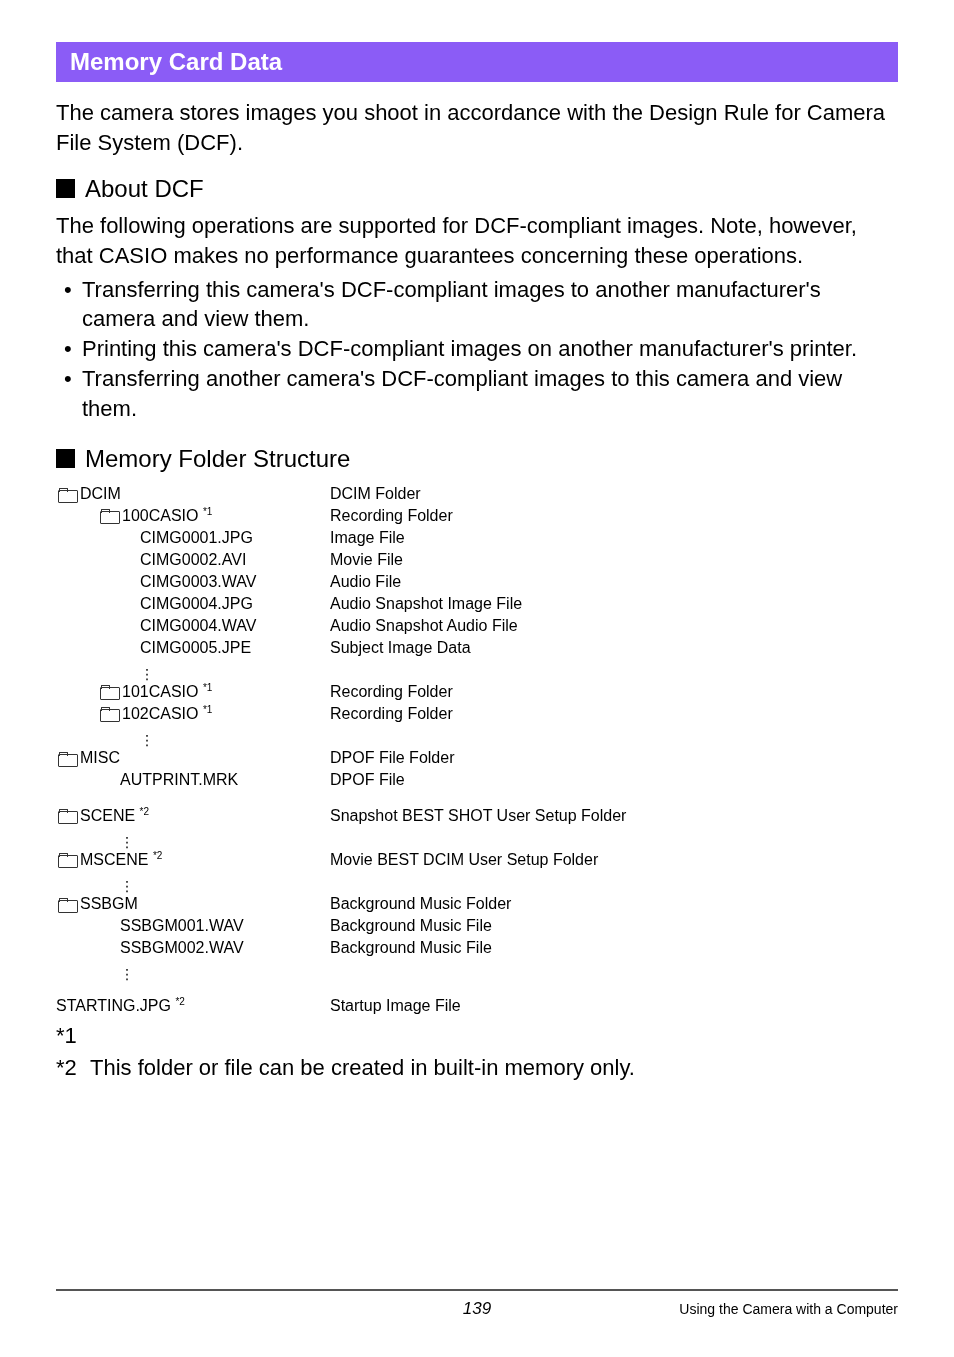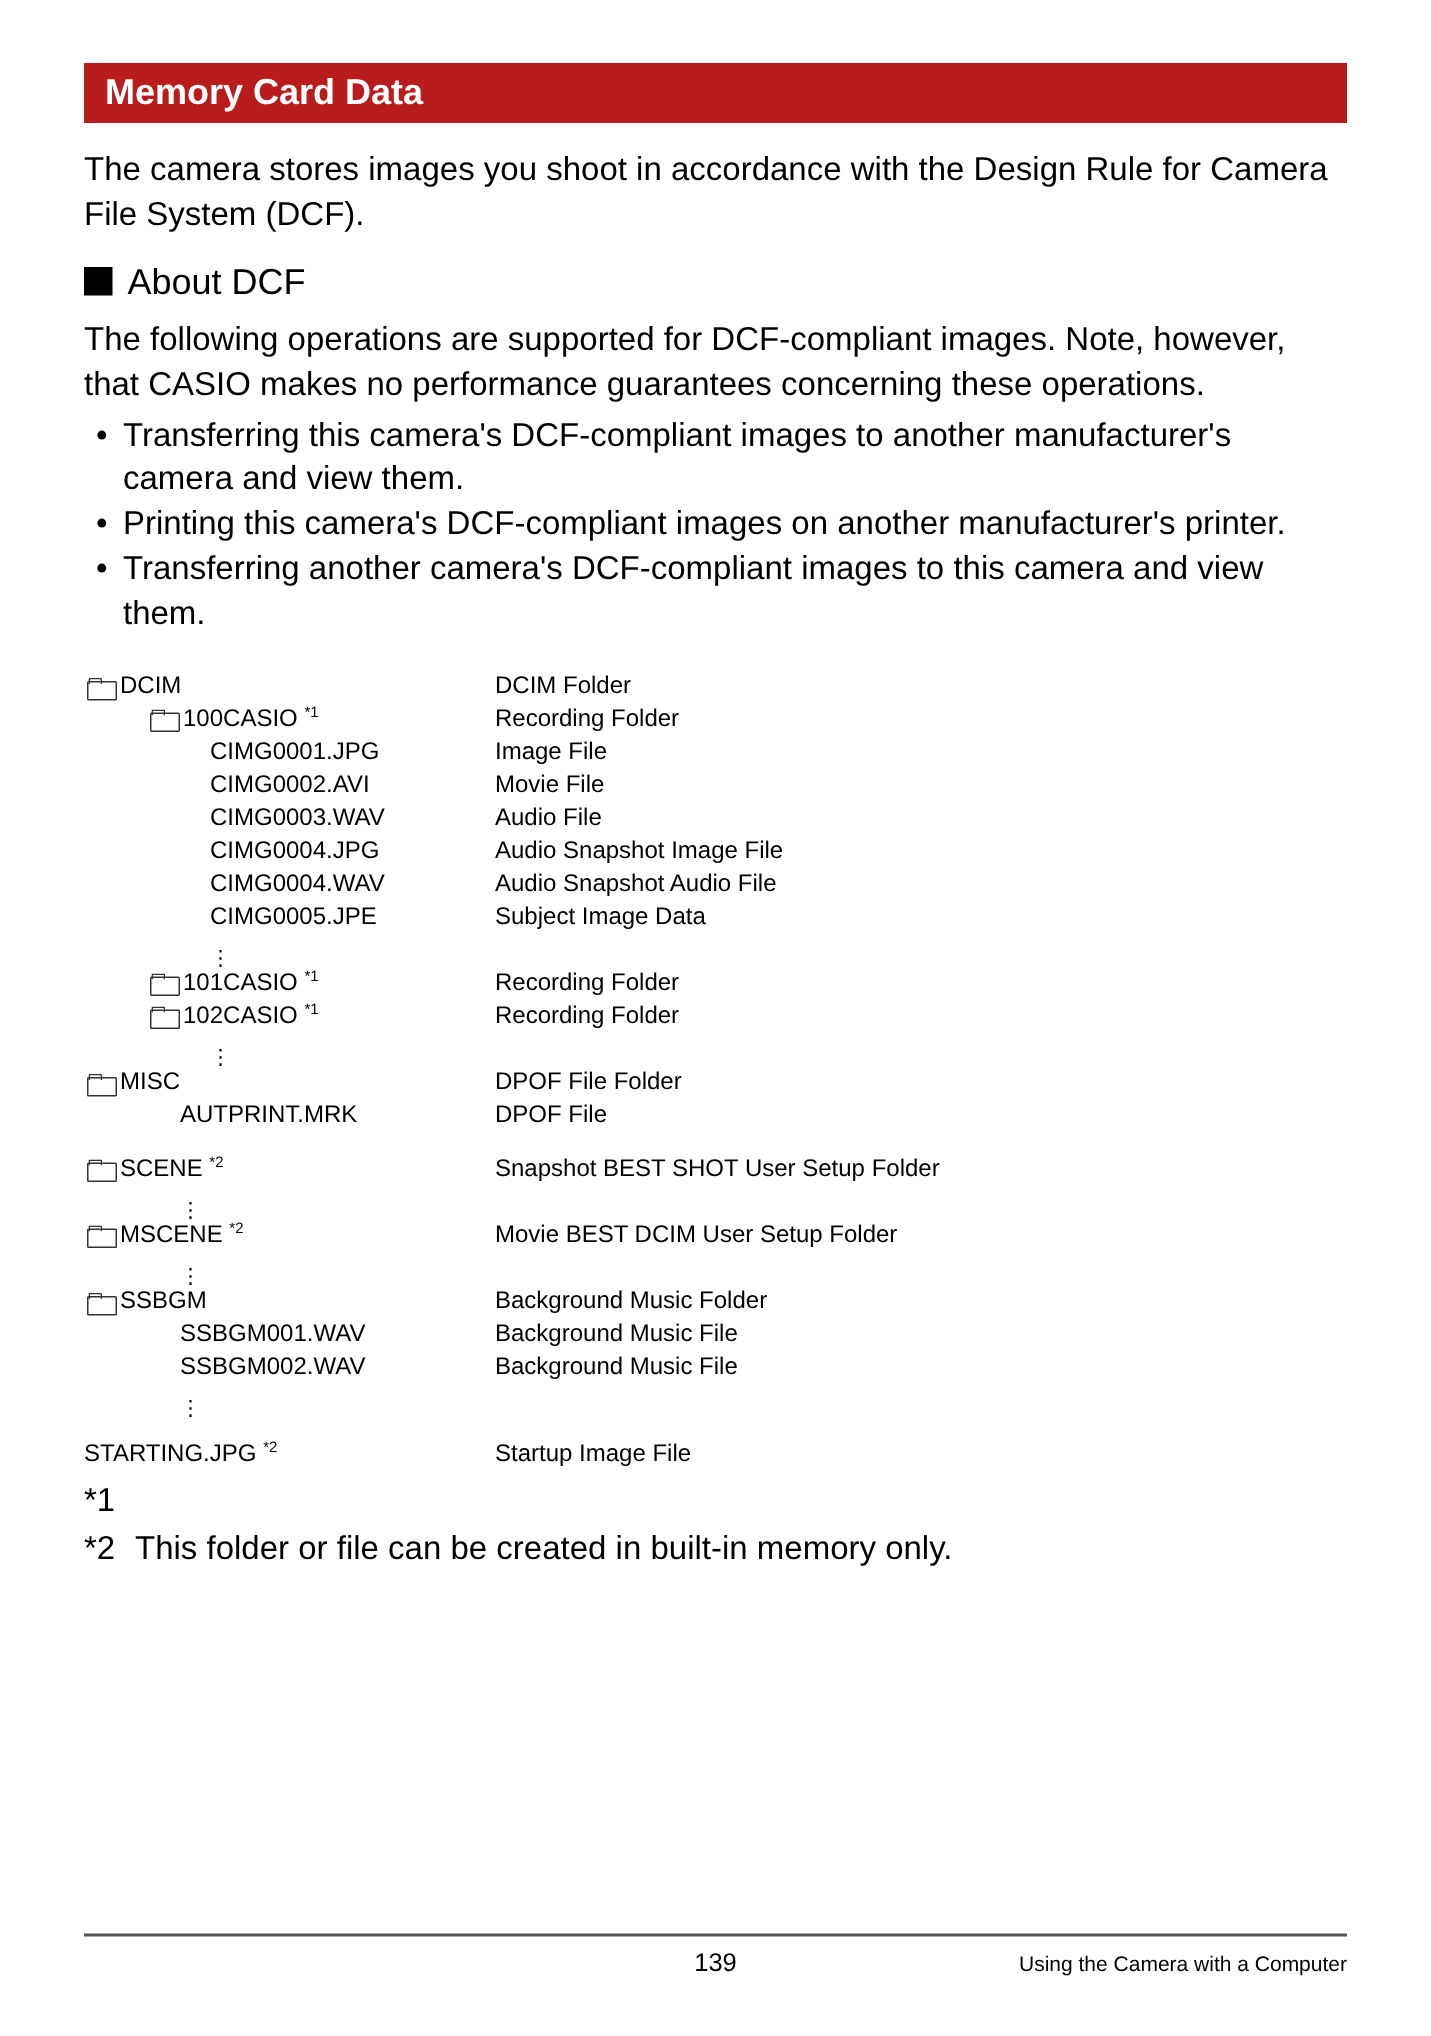--- a/index.html
+++ b/index.html
@@ -1,18 +1,18 @@
 <!DOCTYPE html>
 <html><head>
 <meta charset="utf-8">
 <style>
   * { box-sizing: border-box; margin: 0; padding: 0; }
   html, body { width: 954px; background: #fff; font-family: Arial, Helvetica, sans-serif; color: #000; }
   .page { width: 954px; min-height: 1357px; padding: 42px 56px 40px 56px; position: relative; }
-  .section-bar { background: #b91c1c; color: #fff; font-size: 24px; font-weight: bold; padding: 6px 14px; margin-bottom: 16px; }
+  .section-bar { background: #8b5cf6; color: #fff; font-size: 24px; font-weight: bold; padding: 6px 14px; margin-bottom: 16px; }
   .body-text { font-size: 22px; line-height: 1.35; margin-bottom: 18px; }
   .bullet-list { list-style: none; margin-left: 8px; margin-bottom: 22px; }
   .bullet-list li { font-size: 22px; line-height: 1.35; position: relative; padding-left: 18px; }
   .bullet-list li::before { content: "•"; position: absolute; left: 0; }
   .sub-heading { font-size: 24px; font-weight: normal; margin: 14px 0 8px 0; }
   .sub-heading .sq { display: inline-block; width: 19px; height: 19px; background: #000; vertical-align: -1px; margin-right: 10px; }
   .tree-wrap { margin: 8px 0 14px 0; }
   .tree-row { display: flex; align-items: flex-end; height: 22px; }
   .tree-label { font-size: 16px; white-space: nowrap; }
   .tree-desc { font-size: 16px; margin-left: 16px; white-space: nowrap; }
@@ -27,21 +27,21 @@
   .vdots { font-size: 14px; line-height: 10px; letter-spacing: 2px; }
   .sup { font-size: 10px; vertical-align: super; }
   .notes { margin-top: 6px; }
   .note-row { display: flex; font-size: 22px; line-height: 1.35; margin-bottom: 2px; }
   .note-mark { width: 34px; flex-shrink: 0; }
   .note-body { flex: 1; }
   .sub-bullets { list-style: none; margin-left: 6px; }
   .sub-bullets li { font-size: 22px; line-height: 1.35; position: relative; padding-left: 18px; }
   .sub-bullets li::before { content: "•"; position: absolute; left: 0; }
   .footer { position: absolute; bottom: 40px; left: 56px; right: 56px; border-top: 2px solid #555; padding-top: 10px; display: flex; justify-content: space-between; align-items: center; }
-  .footer .pg { width: 100%; text-align: center; font-size: 17px; position: absolute; left: 0; }
+  .footer .pg { width: 100%; text-align: center; font-size: 17px; position: absolute; left: 0; font-style: italic; }
   .footer .ft { font-size: 14px; margin-left: auto; position: relative; z-index: 1; }
 </style>
 </head>
 <body>
 
 <div class="page">
 
   <div class="section-bar">Memory Card Data</div>
 
   <div class="body-text">The camera stores images you shoot in accordance with the Design Rule for Camera File System (DCF).</div>
@@ -51,20 +51,23 @@
   </div>
 
   <div class="body-text" style="margin-bottom:4px">The following operations are supported for DCF-compliant images. Note, however, that CASIO makes no performance guarantees concerning these operations.</div>
 
   <ul class="bullet-list">
     <li>Transferring this camera's DCF-compliant images to another manufacturer's camera and view them.</li>
     <li>Printing this camera's DCF-compliant images on another manufacturer's printer.</li>
     <li>Transferring another camera's DCF-compliant images to this camera and view them.</li>
   </ul>
 
+  <div class="sub-heading">
+    <span class="sq"></span><span>Memory Folder Structure</span>
+  </div>
 
   <div class="tree-wrap" id="tree-wrap">
       <div class="tree-row">
         <div class="tree-col-left indent-0">
           <span class="folder-icon"></span>
           <span class="tree-label">DCIM</span>
         </div>
         <div class="tree-desc">DCIM Folder</div>
       </div>
       <div class="tree-row">

